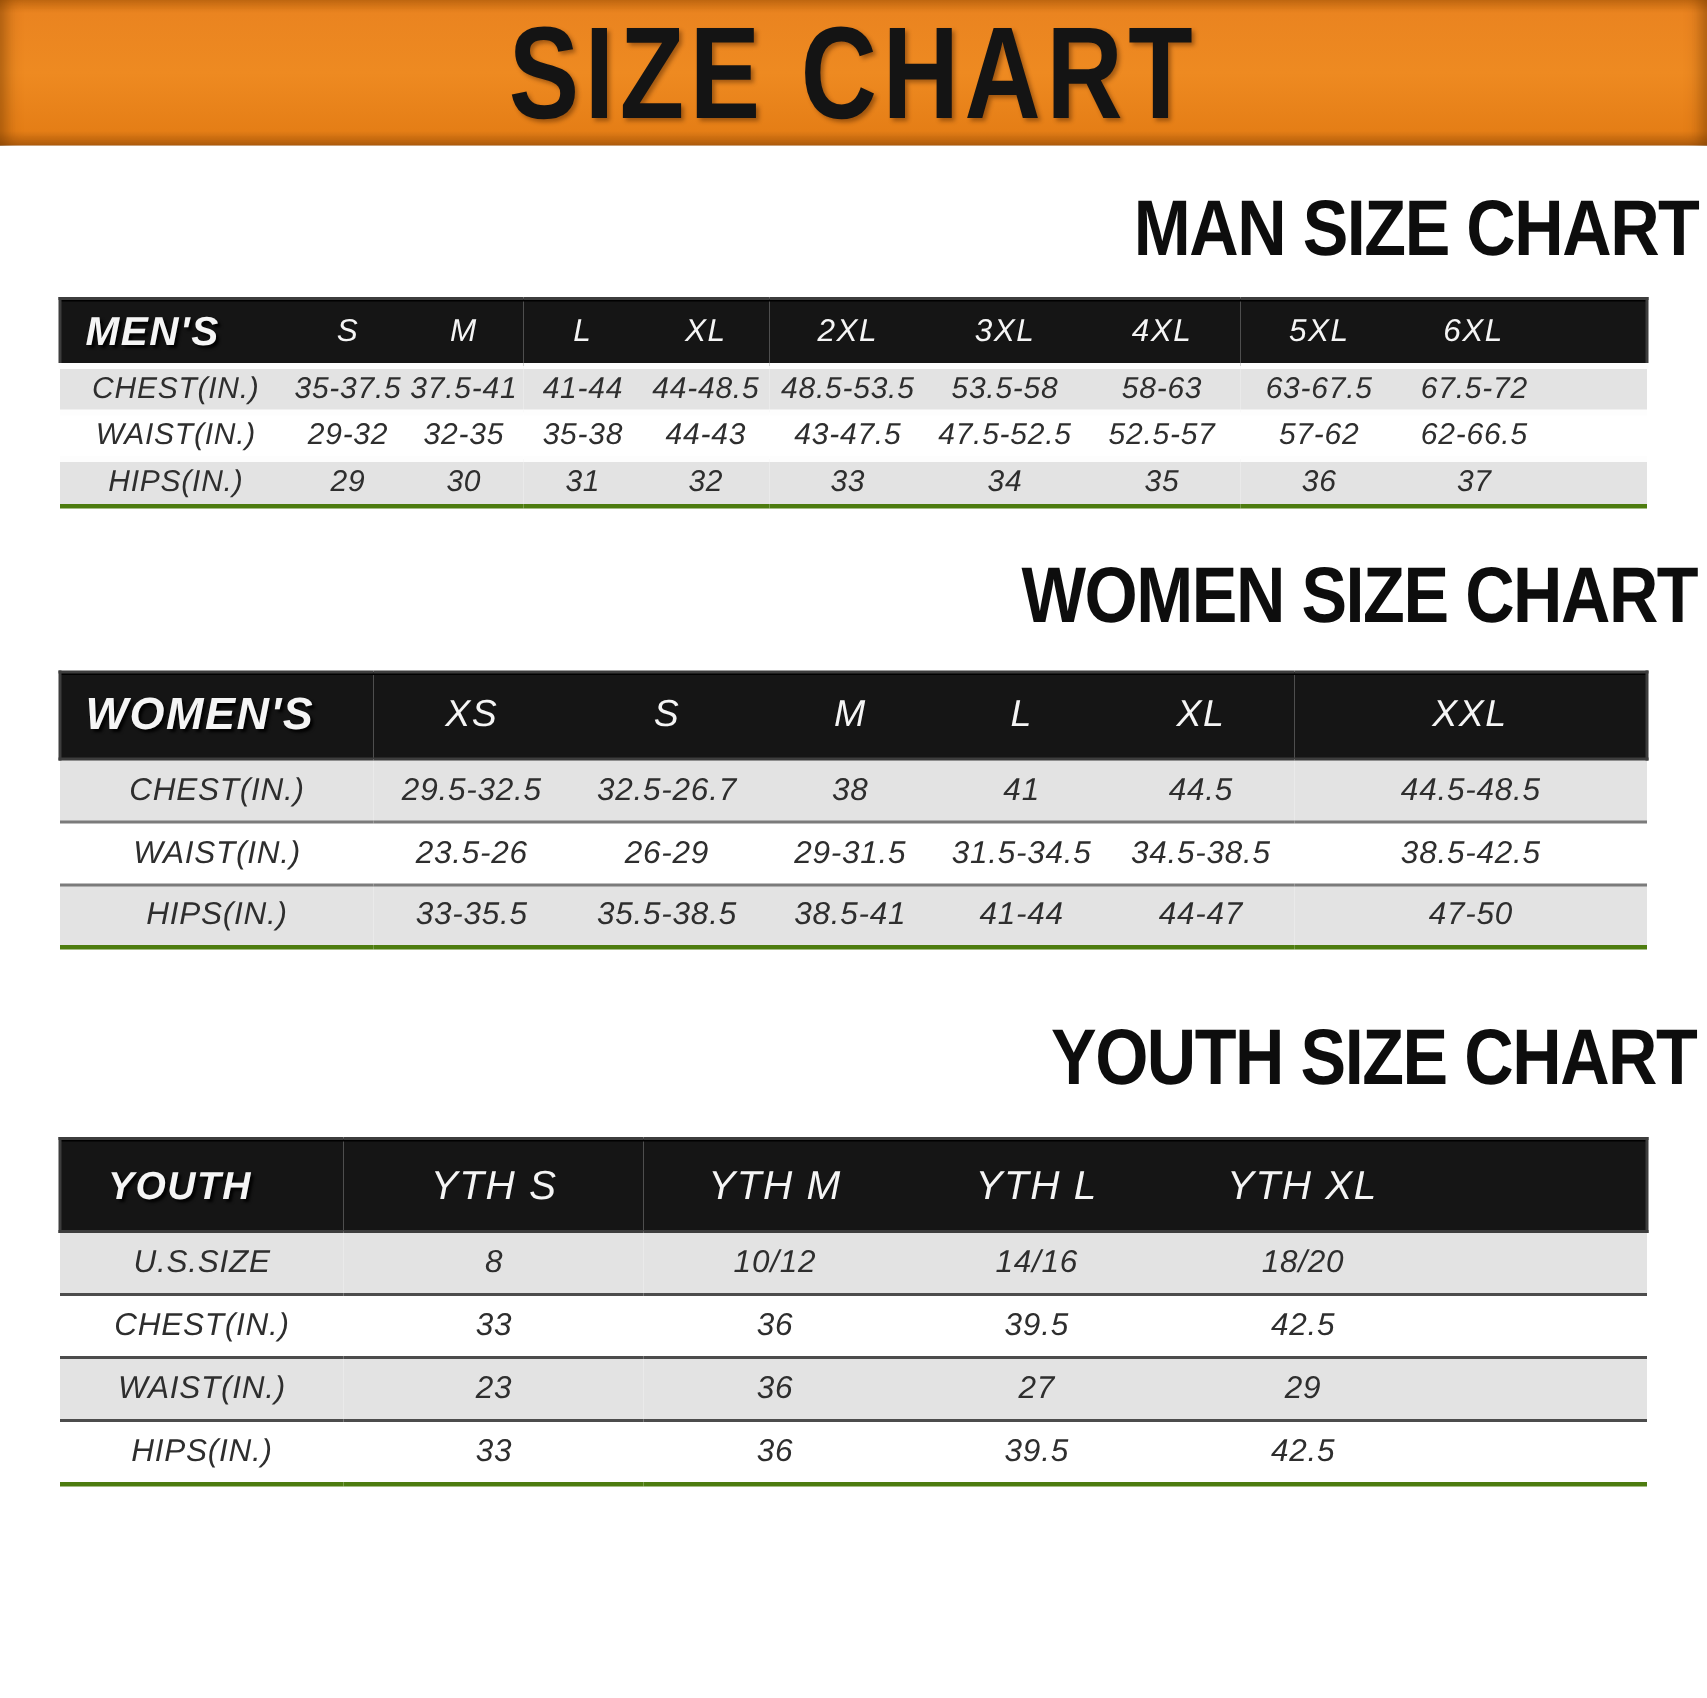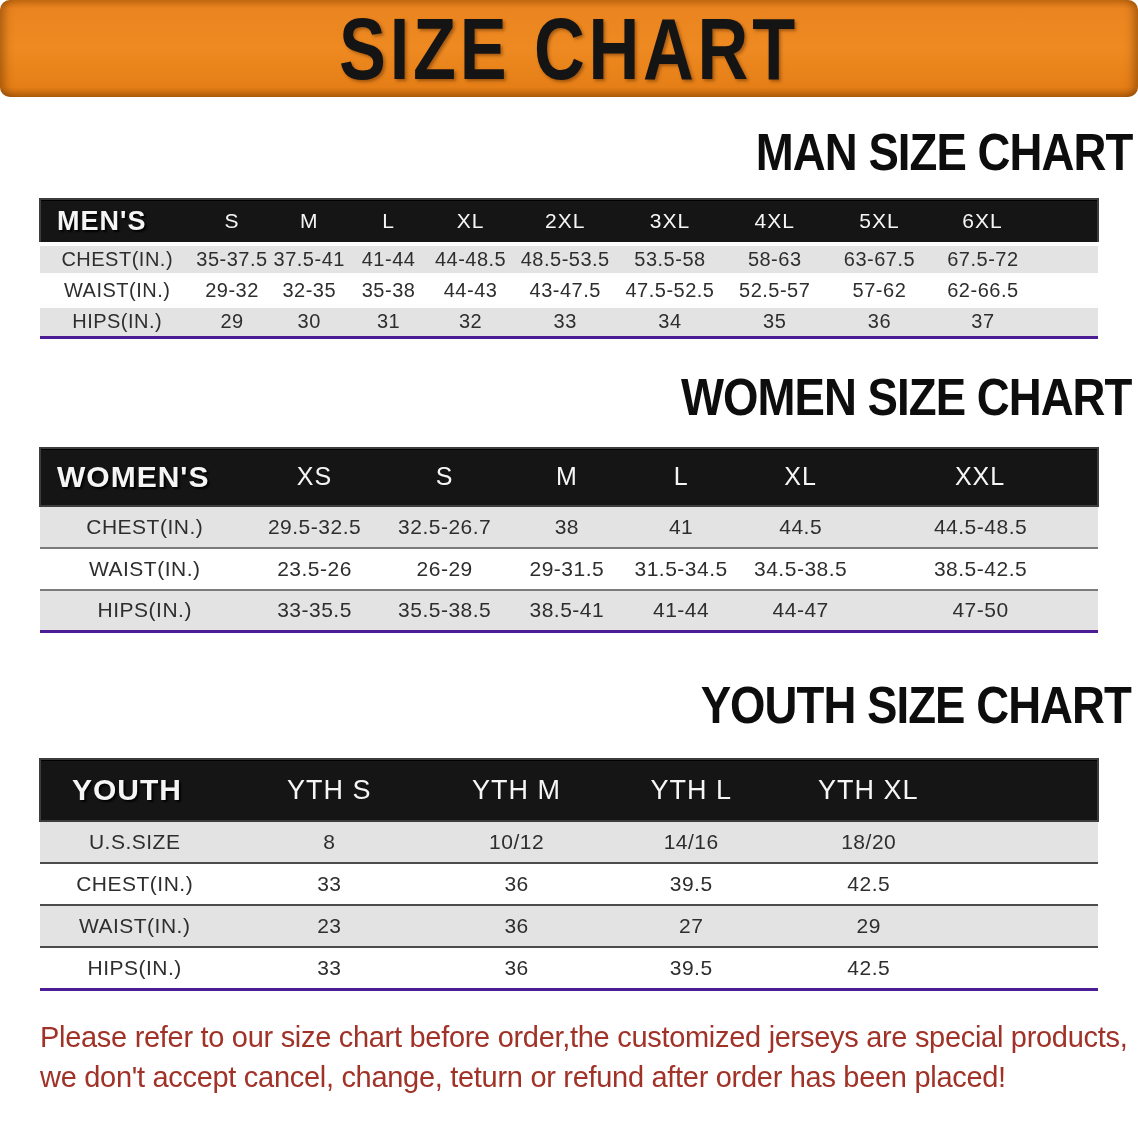--- a/index.html
+++ b/index.html
@@ -4,21 +4,21 @@
 <style>
   html, body { margin:0; padding:0; background:#ffffff; }
   body { font-family: "Liberation Sans", sans-serif; }
   .page { width:1138px; height:1132px; margin:0 auto; background:#ffffff; overflow:hidden; position:relative; }
 
   
   .banner {
     height:97px;
     background: linear-gradient(180deg, #c96d12 0%, #ea8420 9%, #ee8a21 50%, #e57e16 90%, #b35f0e 100%);
     box-shadow: inset 10px 0 10px -6px rgba(110,55,0,.55), inset -10px 0 10px -6px rgba(110,55,0,.55);
-    display:flex; align-items:center; justify-content:center;border-radius:10px;
+    display:flex; align-items:center; justify-content:center;
   }
   .banner-text {
     display:inline-block;
     font-size:74px; font-weight:bold; color:#141414;
     letter-spacing:4px;
     transform: scale(0.95, 1.18);
     text-shadow: 2px 2px 3px rgba(70,30,0,.45);
     white-space:nowrap;
   }
 
@@ -28,21 +28,22 @@
     display:inline-block; font-size:47px; letter-spacing:-1px;
     transform: scale(0.97, 1.12); white-space:nowrap;
   }
   .title-man   { margin-top:27px; }
   .title-women { margin-top:30px; }
   .title-youth { margin-top:44px; }
 
   
   .size-table {
     width:1060px; margin:0 auto; border-collapse:collapse; table-layout:fixed;
-    border-bottom:3px solid #4c1d95;
+    border-bottom:3px solid #4d7c0f;
+    font-style:italic;
   }
   .size-table th, .size-table td { box-sizing:border-box; }
   .size-table thead tr {
     background:#151515;
     border:2px solid #3d3d3d;
     box-shadow: inset 0 2px 0 #000;
   }
   .size-table th {
     color:#f5f5f5; font-weight:normal; text-align:center;
     letter-spacing:1px;
@@ -73,21 +74,21 @@
   .tbl-women td { height:42px; font-size:21px; }
   .tbl-women tbody tr { border-top:2px solid #7b7b7b; }
   .tbl-women th:nth-child(1){width:19.8%} .tbl-women th:nth-child(2){width:12.3%}
   .tbl-women th:nth-child(3){width:12.3%} .tbl-women th:nth-child(4){width:10.8%}
   .tbl-women th:nth-child(5){width:10.8%} .tbl-women th:nth-child(6){width:11.8%}
   .tbl-women th:nth-child(7){width:22.2%}
   .tbl-women th:last-child, .tbl-women td:last-child { }
 
   .tbl-youth { margin-top:26px; }
   .tbl-youth th { height:62px; font-size:27px; }
-  .tbl-youth th:first-child { font-size:30px;padding-left:31px; }
+  .tbl-youth th:first-child { font-size:26px;padding-left:31px; }
   .tbl-youth td { height:42px; font-size:21px; }
   .tbl-youth tbody tr { border-top:2px solid #4c4c4c; }
   .tbl-youth th:nth-child(1){width:17.9%} .tbl-youth th:nth-child(2){width:18.9%}
   .tbl-youth th:nth-child(3){width:16.5%} .tbl-youth th:nth-child(4){width:16.5%}
   .tbl-youth th:nth-child(5){width:30.2%}
   .tbl-youth th:last-child, .tbl-youth td:last-child { padding-right:140px; }
 
   
   .notice { margin:26px 0 0 40px; }
   .notice p {
@@ -252,18 +253,14 @@
             <td>HIPS(IN.)</td>
             <td>33</td>
             <td>36</td>
             <td>39.5</td>
             <td>42.5</td>
           </tr>
         </tbody>
       </table>
   </section>
 
-  <footer class="notice">
-    <p>Please refer to our size chart before order,the customized jerseys are special products,</p>
-    <p>we don't accept cancel, change, teturn or refund after order has been placed!</p>
-  </footer>
 
 </div>
 
 </body></html>

